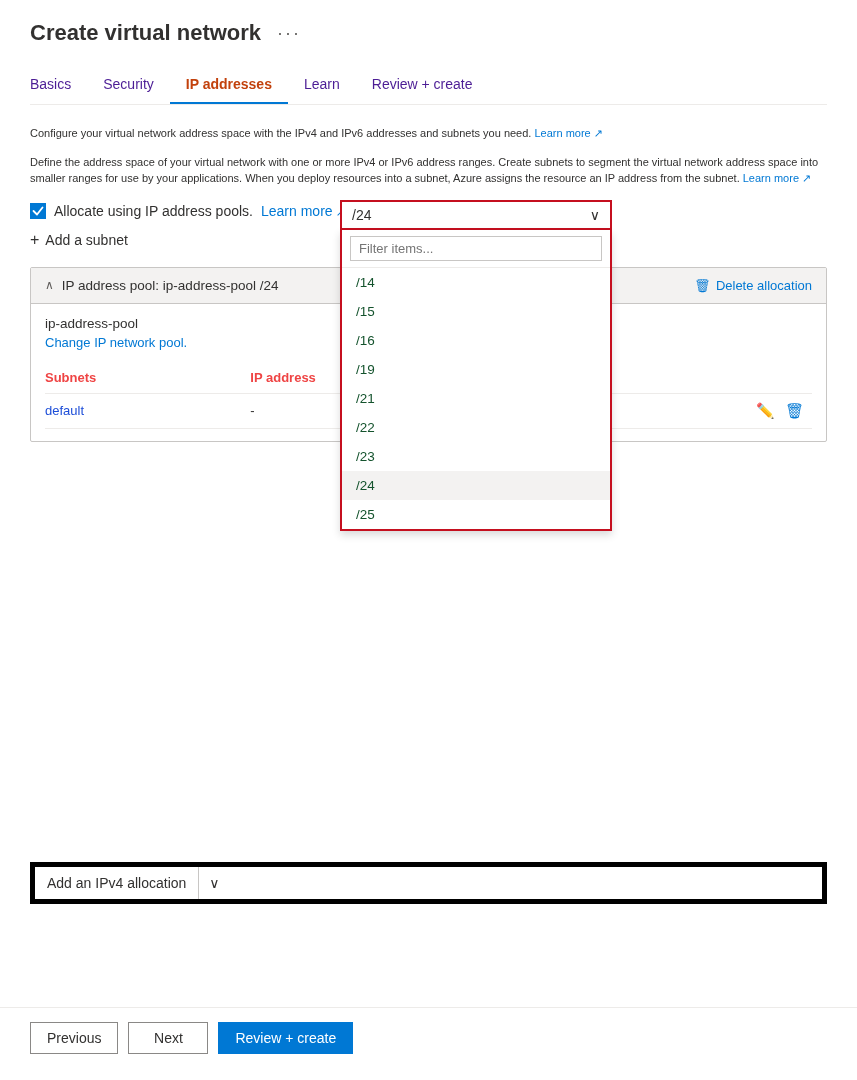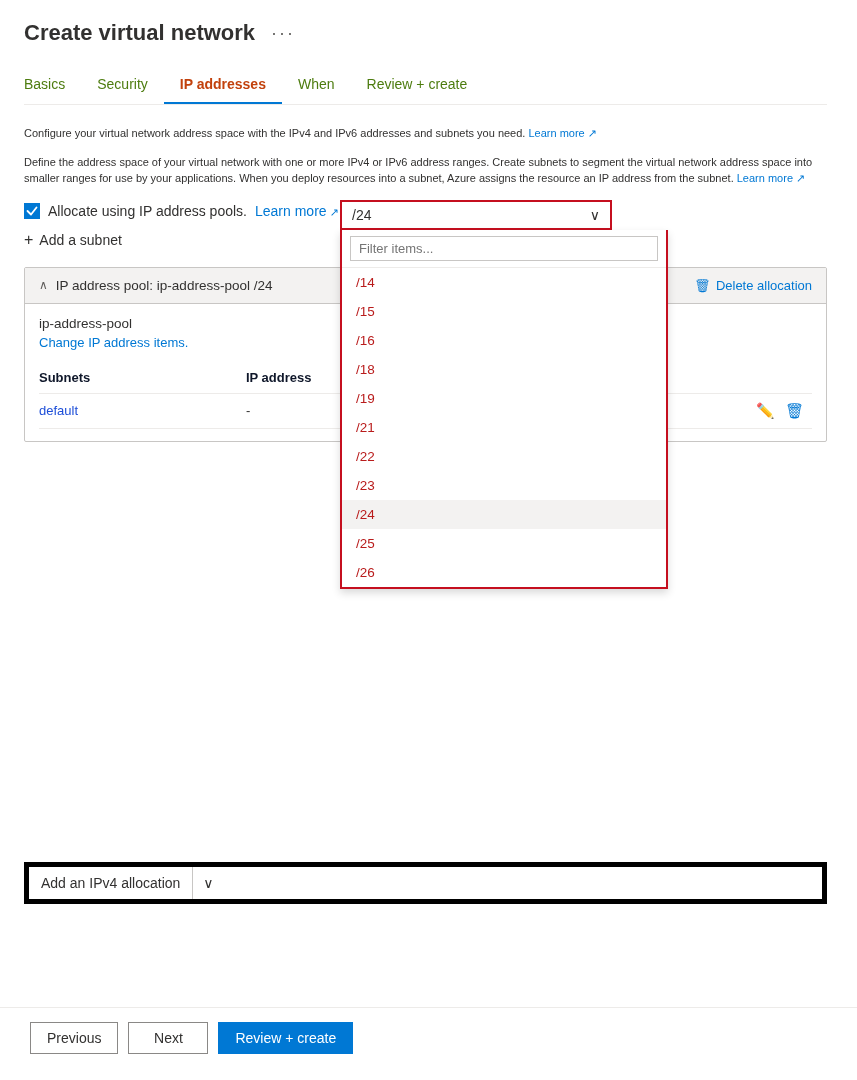--- a/index.html
+++ b/index.html
@@ -8,21 +8,21 @@
       font-size: 14px;
       color: #323130;
       background: #fff;
       width: 857px;
       min-height: 1080px;
       position: relative;
       overflow-x: hidden;
     }
 
     .page-container {
-      padding: 20px 30px 0 24px;
+      padding: 20px 30px 0 30px;
     }
 
     .page-title-row {
       display: flex;
       align-items: center;
       gap: 12px;
       margin-bottom: 20px;
     }
 
     .page-title {
@@ -46,21 +46,21 @@
       display: flex;
       align-items: center;
       border-bottom: 1px solid #edebe9;
       margin-bottom: 20px;
       gap: 0;
     }
 
     .tab {
       padding: 10px 16px;
       font-size: 14px;
-      color: #4d7c0f;
+      color: #4c1d95;
       cursor: pointer;
       border-bottom: 2px solid transparent;
       white-space: nowrap;
       text-decoration: none;
     }
 
     .tab:first-child {
       padding-left: 0;
     }
 
@@ -189,21 +189,21 @@
     
     .subnet-table {
       width: 100%;
       border-collapse: collapse;
     }
 
     .subnet-table th {
       text-align: left;
       font-size: 13px;
       font-weight: 600;
-      color: #0f172a;
+      color: #ef4444;
       padding: 6px 8px 8px 0;
       border-bottom: 1px solid #edebe9;
     }
 
     .subnet-table td {
       padding: 8px 8px 8px 0;
       font-size: 13px;
       color: #323130;
       border-bottom: 1px solid #edebe9;
       vertical-align: middle;
@@ -244,21 +244,21 @@
       padding: 5px 10px;
       width: 272px;
       cursor: pointer;
       font-size: 14px;
     }
 
     .dropdown-panel {
       border: 2px solid #c50f1f;
       border-top: none;
       background: #fff;
-      width: 328px;
+      width: 272px;
       box-shadow: 0 4px 8px rgba(0,0,0,0.15);
     }
 
     .dropdown-filter {
       padding: 6px 8px;
       border-bottom: 1px solid #edebe9;
     }
 
     .dropdown-filter input {
       width: 100%;
@@ -272,21 +272,21 @@
     .dropdown-list {
       max-height: 520px;
       overflow-y: auto;
       position: relative;
     }
 
     .dropdown-item {
       padding: 7px 14px;
       font-size: 13.5px;
       cursor: pointer;
-      color: #b91c1c;
+      color: #14532d;
     }
 
     .dropdown-item.selected {
       background: #f3f2f1;
     }
 
     
     .dropdown-list::-webkit-scrollbar {
       width: 8px;
     }
@@ -369,21 +369,21 @@
 
   <div class="page-title-row">
     <span class="page-title">Create virtual network</span>
     <button class="ellipsis-btn">···</button>
   </div>
 
   <div class="tabs">
     <a class="tab">Basics</a>
     <a class="tab">Security</a>
     <a class="tab active">IP addresses</a>
-    <a class="tab">When</a>
+    <a class="tab">Learn</a>
     <a class="tab">Review + create</a>
   </div>
 
   <div class="info-section">
     <span>Configure your virtual network address space with the IPv4 and IPv6 addresses and subnets you need.</span>
     <a class="learn-more-link">Learn more</a>
   </div>
 
   <div class="info-section">
     <span>Define the address space of your virtual network with one or more IPv4 or IPv6 address ranges. Create subnets to segment the virtual network address space into smaller ranges for use by your applications. When you deploy resources into a subnet, Azure assigns the resource an IP address from the subnet.</span>
@@ -411,21 +411,21 @@
         <span class="chevron-icon">∧</span>
         <span>IP address pool: ip-address-pool /24</span>
       </div>
       <div class="delete-allocation">
         <span>🗑</span>
         <span>Delete allocation</span>
       </div>
     </div>
     <div class="ip-pool-body">
       <div class="pool-name">ip-address-pool</div>
-      <a class="change-pool-link">Change IP address items.</a>
+      <a class="change-pool-link">Change IP network pool.</a>
 
       <table class="subnet-table">
         <thead>
           <tr>
             <th>Subnets</th>
             <th>IP address</th>
             <th>NAT gateway</th>
           </tr>
         </thead>
         <tbody>
@@ -450,28 +450,26 @@
       <span>∨</span>
     </div>
     <div class="dropdown-panel">
       <div class="dropdown-filter">
         <input type="text" placeholder="Filter items..." style="">
       </div>
       <div class="dropdown-list">
         <div class="dropdown-item">/14</div>
         <div class="dropdown-item">/15</div>
         <div class="dropdown-item">/16</div>
-        <div class="dropdown-item">/18</div>
         <div class="dropdown-item">/19</div>
         <div class="dropdown-item">/21</div>
         <div class="dropdown-item">/22</div>
         <div class="dropdown-item">/23</div>
         <div class="dropdown-item selected">/24</div>
         <div class="dropdown-item">/25</div>
-        <div class="dropdown-item">/26</div>
       </div>
     </div>
   </div>
 
   <div style="margin-top: 420px;">
     <div class="add-ipv4-btn">
       <span class="add-ipv4-main">Add an IPv4 allocation</span>
       <div class="add-ipv4-divider"></div>
       <span class="add-ipv4-chevron">∨</span>
     </div>

